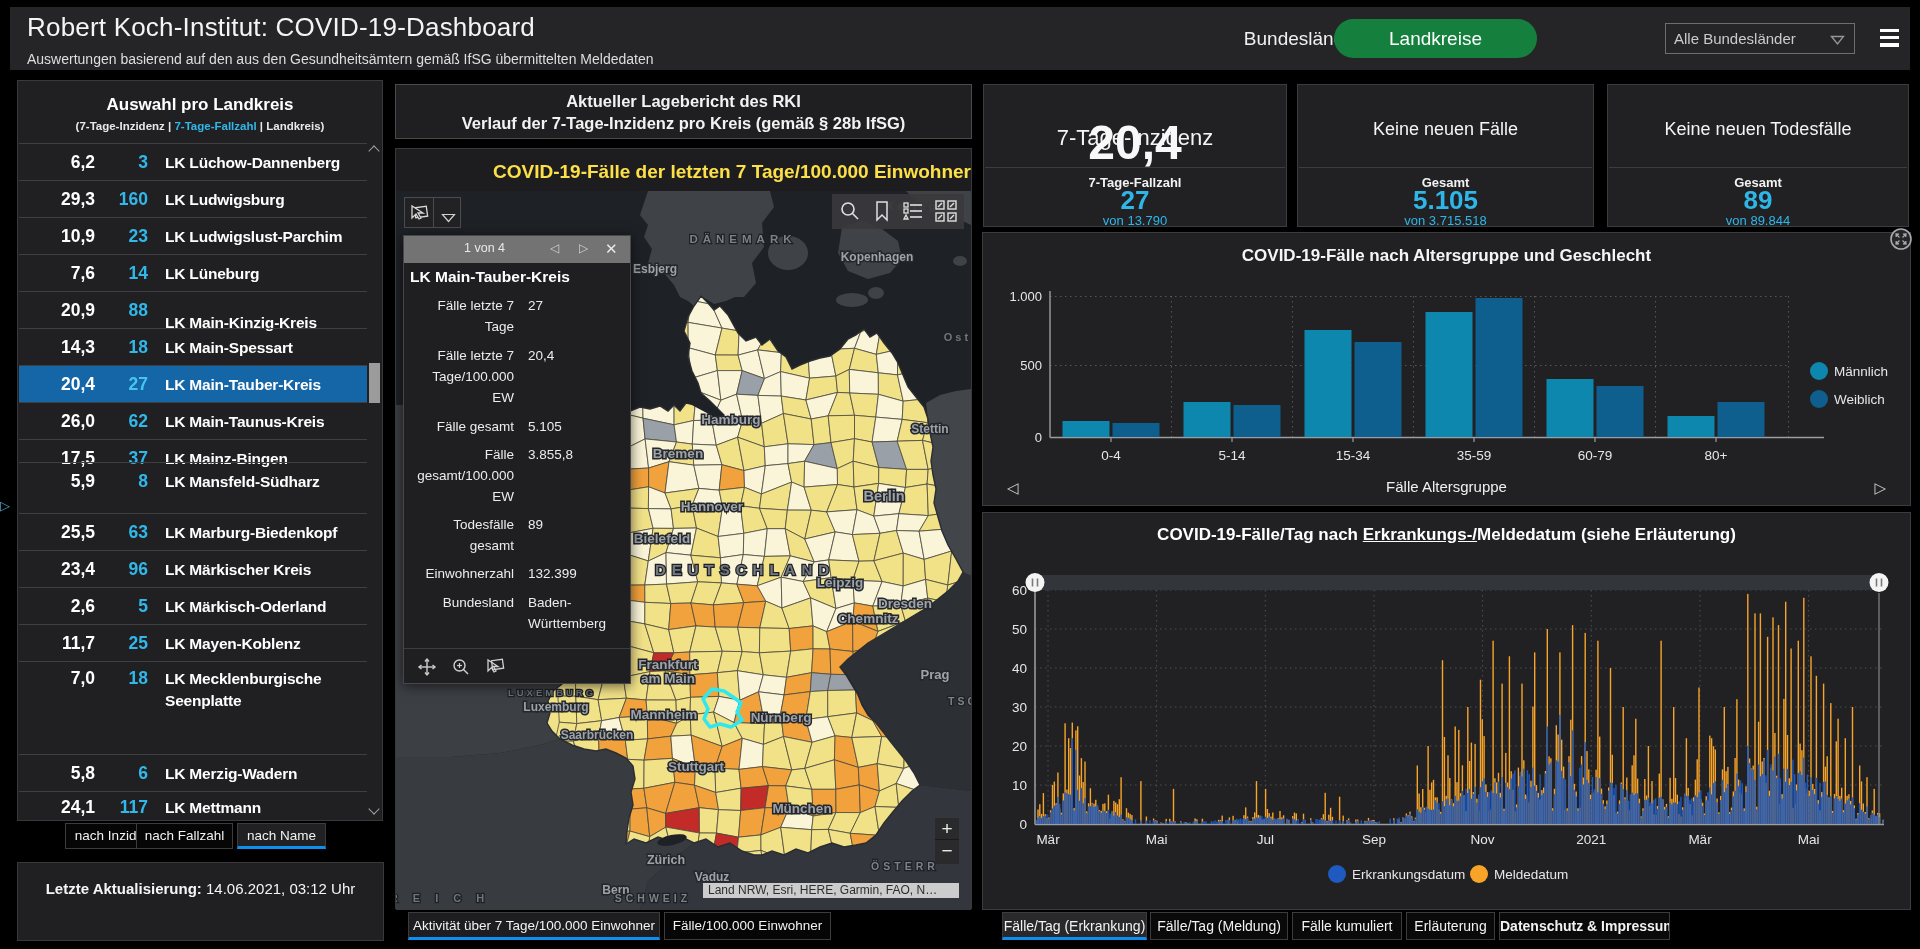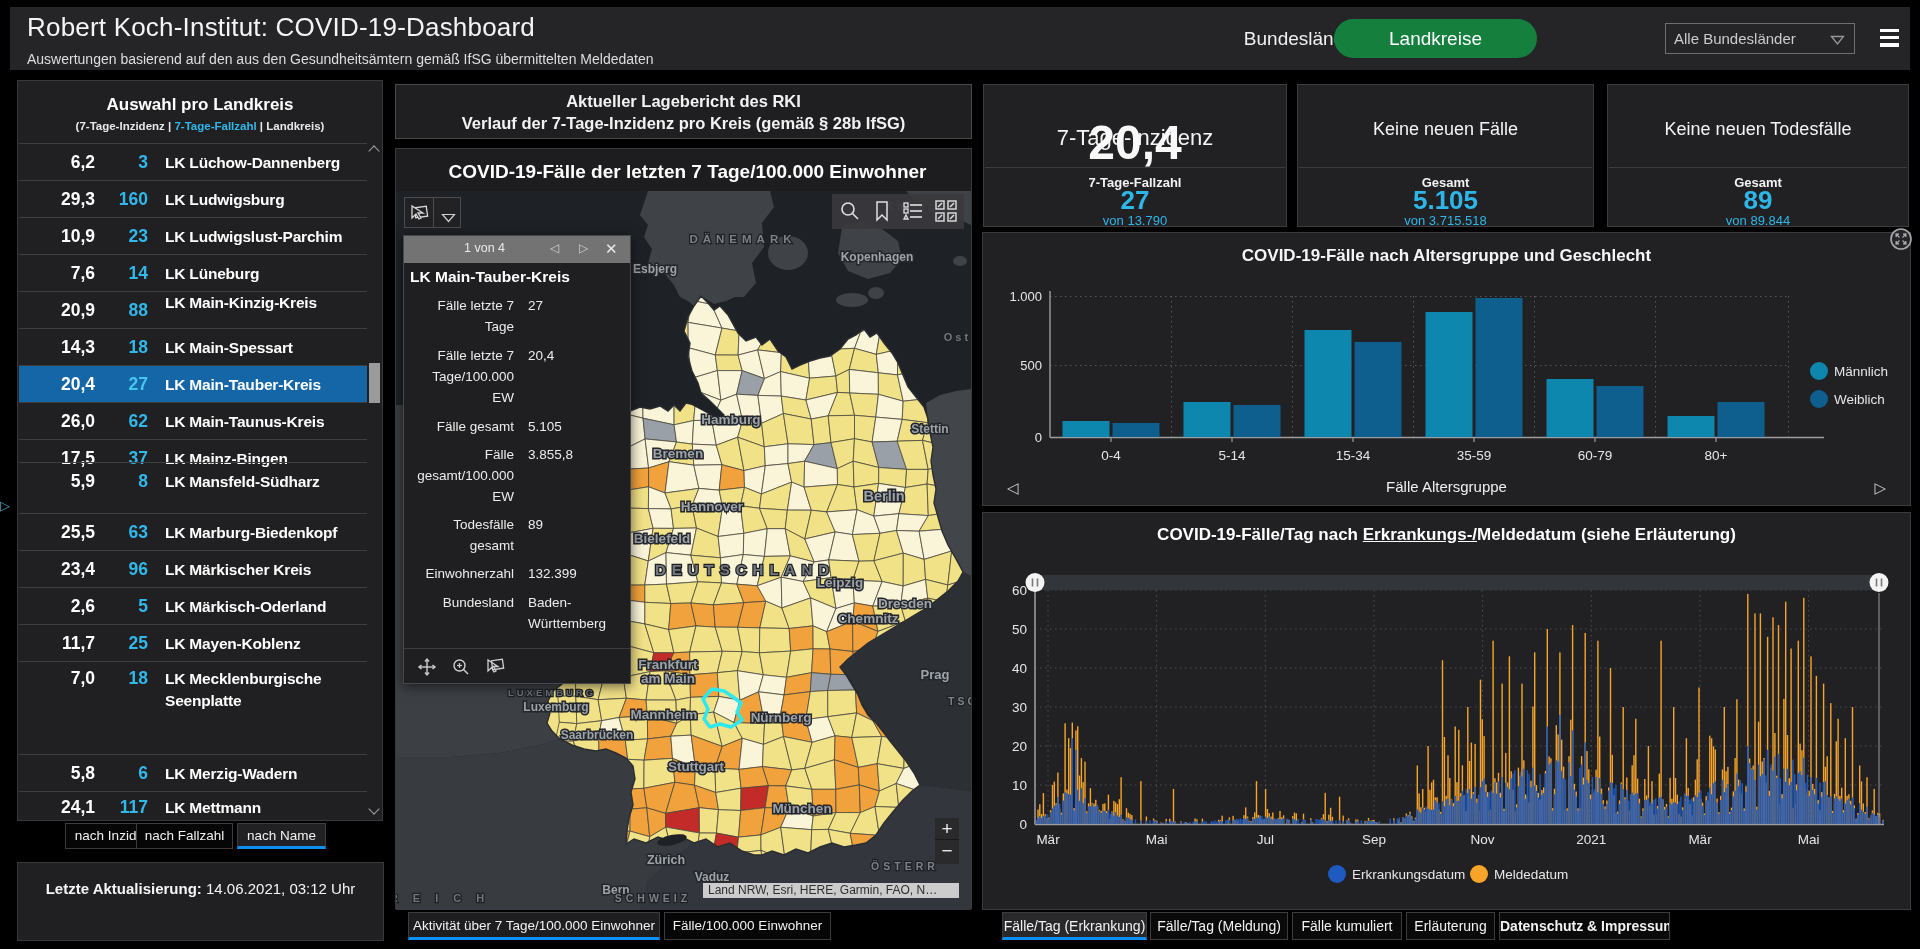--- a/index.html
+++ b/index.html
@@ -29,21 +29,21 @@
 #lthumb{position:absolute;right:2px;top:282px;width:11px;height:40px;background:#9b9b9b;}
 .chev{position:absolute;width:8px;height:8px;border-left:1.6px solid #9f9f9f;border-top:1.6px solid #9f9f9f;}
 .ltab{position:absolute;top:823px;height:26px;background:#060606;border:1px solid #3c3c3e;color:#f2f2f2;font-size:13.5px;text-align:center;line-height:24px;}
 .ltab.act{background:#212123;border-color:#3c3c3e;border-bottom:3px solid #0d8ff2;}
 #updbox{left:17px;top:862px;width:367px;height:79px;background:#202022;border:1px solid #39393b;}
 #updbox div{margin-top:17px;text-align:center;font-size:15px;color:#f5f5f5;}
 
 #lage{left:395px;top:84px;width:577px;height:55px;background:#1f1f21;border:1px solid #4a4a4c;}
 #lage div{text-align:center;font-weight:bold;font-size:16.5px;color:#f2f2f2;line-height:22px;margin-top:5px;}
 #mapp{left:395px;top:148px;width:577px;height:761px;background:#1d1d1f;border:1px solid #39393b;}
-#mapt{position:absolute;top:0;width:100%;height:42px;text-align:center;font-size:19px;font-weight:bold;color:#ffffff;line-height:46px;padding-left:8px;}
+#mapt{position:absolute;top:0;width:100%;height:42px;text-align:right;font-size:19px;font-weight:bold;color:#fde047;line-height:46px;padding-left:8px;}
 #mapview{position:absolute;left:0px;top:42px;width:575px;height:719px;overflow:hidden;}
 
 #seltools{position:absolute;left:8px;top:6px;width:57px;height:31px;background:#222224;border:1px solid #4c4c4e;}
 #seltools .dv{position:absolute;left:28px;top:0;width:1px;height:100%;background:#4c4c4e;}
 #mtools{position:absolute;left:436px;top:3px;width:132px;height:35px;background:rgba(58,58,61,0.92);}
 #popup{position:absolute;left:7px;top:44px;width:228px;height:449px;background:#1f1f21;border:1px solid #474749;box-shadow:0 2px 12px rgba(0,0,0,0.6);}
 #pophead{position:absolute;top:0;width:100%;height:27px;background:#737373;font-size:12.5px;color:#e9e9e9;text-decoration:underline;}
 #popbody{position:absolute;top:27px;width:100%;}
 #popbody h3{position:absolute;left:6px;top:5px;font-size:15.5px;color:#fff;}
 .plab{position:absolute;right:116px;width:150px;text-align:right;font-size:13.5px;color:#ececec;line-height:21px;}
@@ -109,21 +109,21 @@
       <div class="c3" style="top:7.5px;">LK Ludwigslust-Parchim</div>
     </div>
     <div class="lrow" style="top:173px;height:37px;">
       <div class="c1" style="top:7.5px;">7,6</div>
       <div class="c2" style="top:7.5px;">14</div>
       <div class="c3" style="top:7.5px;">LK Lüneburg</div>
     </div>
     <div class="lrow" style="top:210px;height:37px;">
       <div class="c1" style="top:7.5px;">20,9</div>
       <div class="c2" style="top:7.5px;">88</div>
-      <div class="c3" style="top:0;">LK Main-Kinzig-Kreis</div>
+      <div class="c3" style="top:20px;">LK Main-Kinzig-Kreis</div>
     </div>
     <div class="lrow" style="top:247px;height:37px;">
       <div class="c1" style="top:7.5px;">14,3</div>
       <div class="c2" style="top:7.5px;">18</div>
       <div class="c3" style="top:7.5px;">LK Main-Spessart</div>
     </div>
     <div class="lrow sel" style="top:284px;height:37px;">
       <div class="c1" style="top:7.5px;">20,4</div>
       <div class="c2" style="top:7.5px;">27</div>
       <div class="c3" style="top:7.5px;">LK Main-Tauber-Kreis</div>

